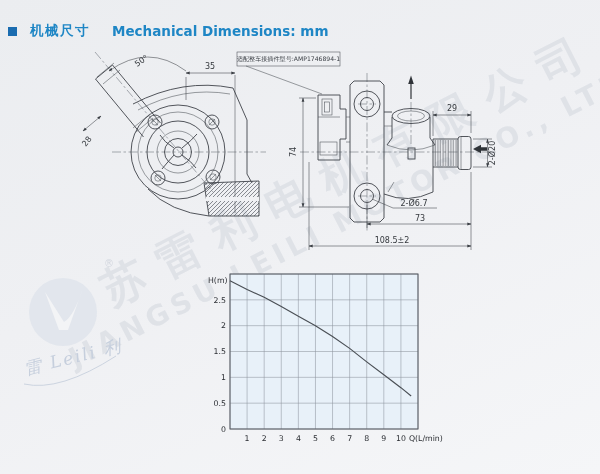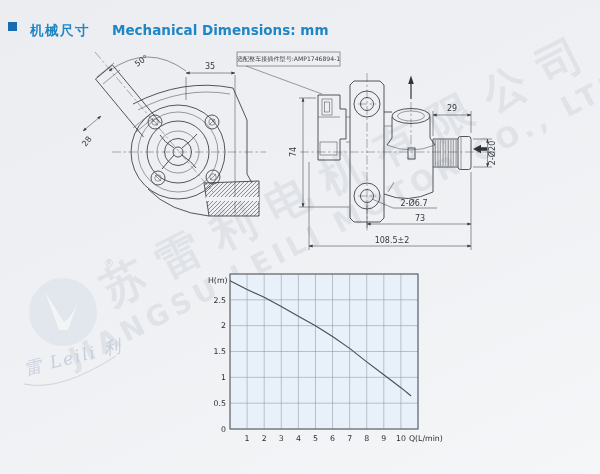--- a/index.html
+++ b/index.html
@@ -2,21 +2,21 @@
 <html><head>
 <meta charset="utf-8">
 <style>
   html,body{margin:0;padding:0;}
   #screen{
     position:relative;width:600px;height:474px;overflow:hidden;
     background:linear-gradient(155deg,#ebedf0 0%,#eff0f3 45%,#f5f6f8 100%);
     font-family:"DejaVu Sans","Liberation Sans",sans-serif;
   }
   
-  .sec-header{position:absolute;display:flex;}
+  .sec-header{position:absolute;display:flex;align-items:center;}
   .bullet{width:9px;height:9px;background:#1a6cb0;margin-right:13px;flex:0 0 auto;}
   .h-zh{color:#1e86c5;font-size:13.5px;font-weight:700;letter-spacing:1.5px;white-space:nowrap;}
   .h-en{color:#1e86c5;font-size:13.5px;font-weight:600;margin-left:22px;white-space:nowrap;}
   #header-mech{left:8px;top:22px;}
   #header-torque{left:8px;top:248px;}
   
   #wm-diagonal{
     position:absolute;left:40px;top:300px;width:860px;
     transform:rotate(-27deg);transform-origin:0 0;
     color:#dcdfe5;pointer-events:none;user-select:none;

